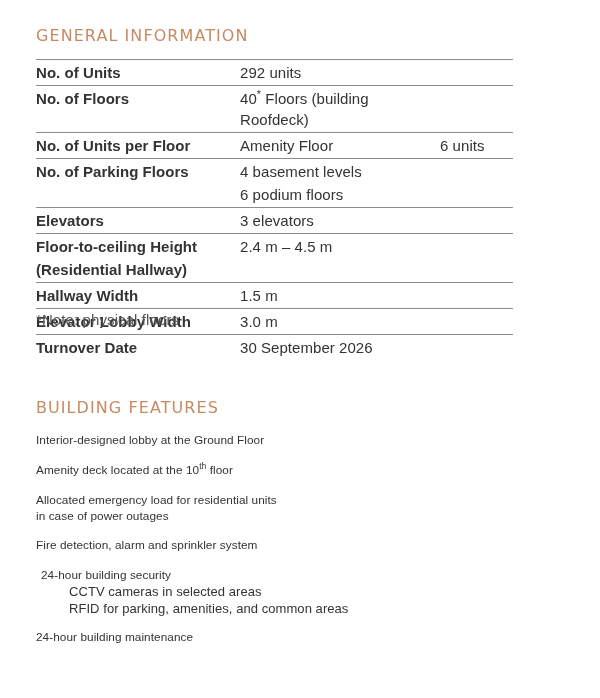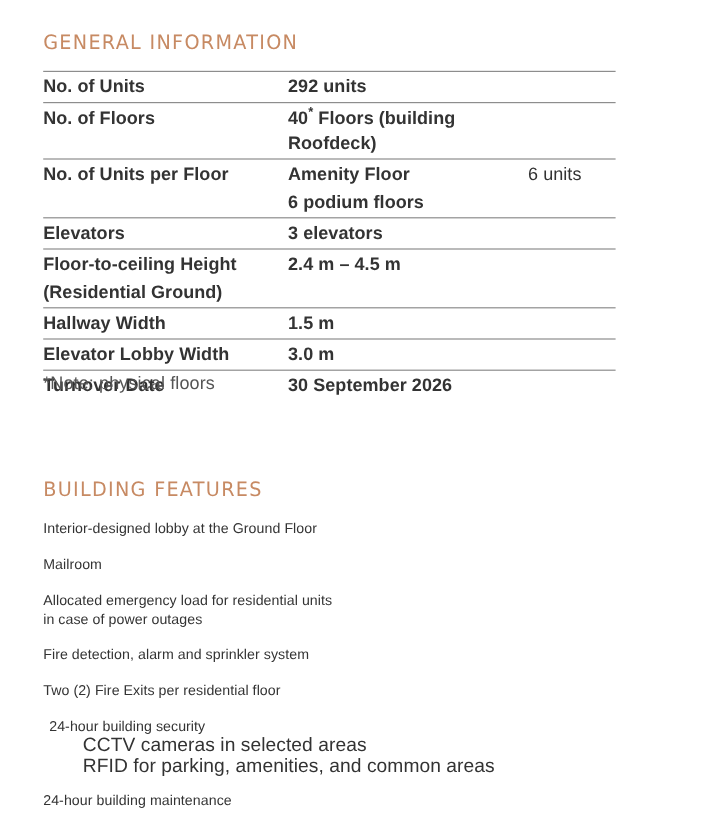--- a/index.html
+++ b/index.html
@@ -65,21 +65,20 @@
     padding-top: 0;
   }
   .col-label {
     width: 204px;
     font-weight: bold;
     letter-spacing: 0.05px;
   }
   .col-value {
     width: 200px;
     letter-spacing: 0.05px;
-    font-weight: bold;
   }
   .col-extra {
     width: 73px;
     text-align: left;
     white-space: nowrap;
     letter-spacing: 0.05px;
   }
   .label-cont {
     font-weight: bold;
   }
@@ -120,21 +119,21 @@
   .feature-item .sub-line {
     display: block;
   }
   .feature-item.indented {
     margin-left: 5px;
     margin-bottom: 12px;
   }
   .feature-sub {
     display: block;
     margin-left: 28px;
-    font-size: 16px;
+    font-size: 13px;
     line-height: 17px;
     color: #333333;
     letter-spacing: 0.06px;
   }
 </style>
 </head>
 <body>
 
 <div class="page">
 
@@ -154,39 +153,44 @@
         <td class="col-value"><span>40</span><sup>*</sup><span> Floors (building Roofdeck)</span></td>
         <td class="col-extra"></td>
       </tr>
 
       <tr class="spec-row">
         <td class="col-label">No. of Units per Floor</td>
         <td class="col-value">Amenity Floor</td>
         <td class="col-extra">6 units</td>
       </tr>
 
+      <tr class="spec-row">
+        <td class="col-label">No. of Parking Floors</td>
+        <td class="col-value">4 basement levels</td>
+        <td class="col-extra"></td>
+      </tr>
       <tr class="spec-row no-rule">
         <td class="col-label"></td>
         <td class="col-value">6 podium floors</td>
         <td class="col-extra"></td>
       </tr>
 
       <tr class="spec-row">
         <td class="col-label">Elevators</td>
         <td class="col-value">3 elevators</td>
         <td class="col-extra"></td>
       </tr>
 
       <tr class="spec-row">
         <td class="col-label">Floor-to-ceiling Height</td>
         <td class="col-value">2.4 m – 4.5 m</td>
         <td class="col-extra"></td>
       </tr>
       <tr class="spec-row no-rule">
-        <td class="col-label label-cont">(Residential Ground)</td>
+        <td class="col-label label-cont">(Residential Hallway)</td>
         <td class="col-value"></td>
         <td class="col-extra"></td>
       </tr>
 
       <tr class="spec-row">
         <td class="col-label">Hallway Width</td>
         <td class="col-value">1.5 m</td>
         <td class="col-extra"></td>
       </tr>
 
@@ -205,31 +209,30 @@
   </table>
 
   <div class="footnote">*Note: physical floors</div>
 
   <div class="section-heading" id="heading-features">BUILDING FEATURES</div>
 
   <div class="features">
 
     <div class="feature-item">Interior-designed lobby at the Ground Floor</div>
 
-
-    <div class="feature-item">Mailroom</div>
+    <div class="feature-item"><span>Amenity deck located at the 10</span><sup>th</sup><span> floor</span></div>
+
 
     <div class="feature-item tight-block">
       <span class="sub-line">Allocated emergency load for residential units</span>
       <span class="sub-line">in case of power outages</span>
     </div>
 
     <div class="feature-item">Fire detection, alarm and sprinkler system</div>
 
-    <div class="feature-item">Two (2) Fire Exits per residential floor</div>
 
     <div class="feature-item indented">
       <span class="sub-line">24-hour building security</span>
       <span class="feature-sub">CCTV cameras in selected areas</span>
       <span class="feature-sub">RFID for parking, amenities, and common areas</span>
     </div>
 
     <div class="feature-item">24-hour building maintenance</div>
 
   </div>

